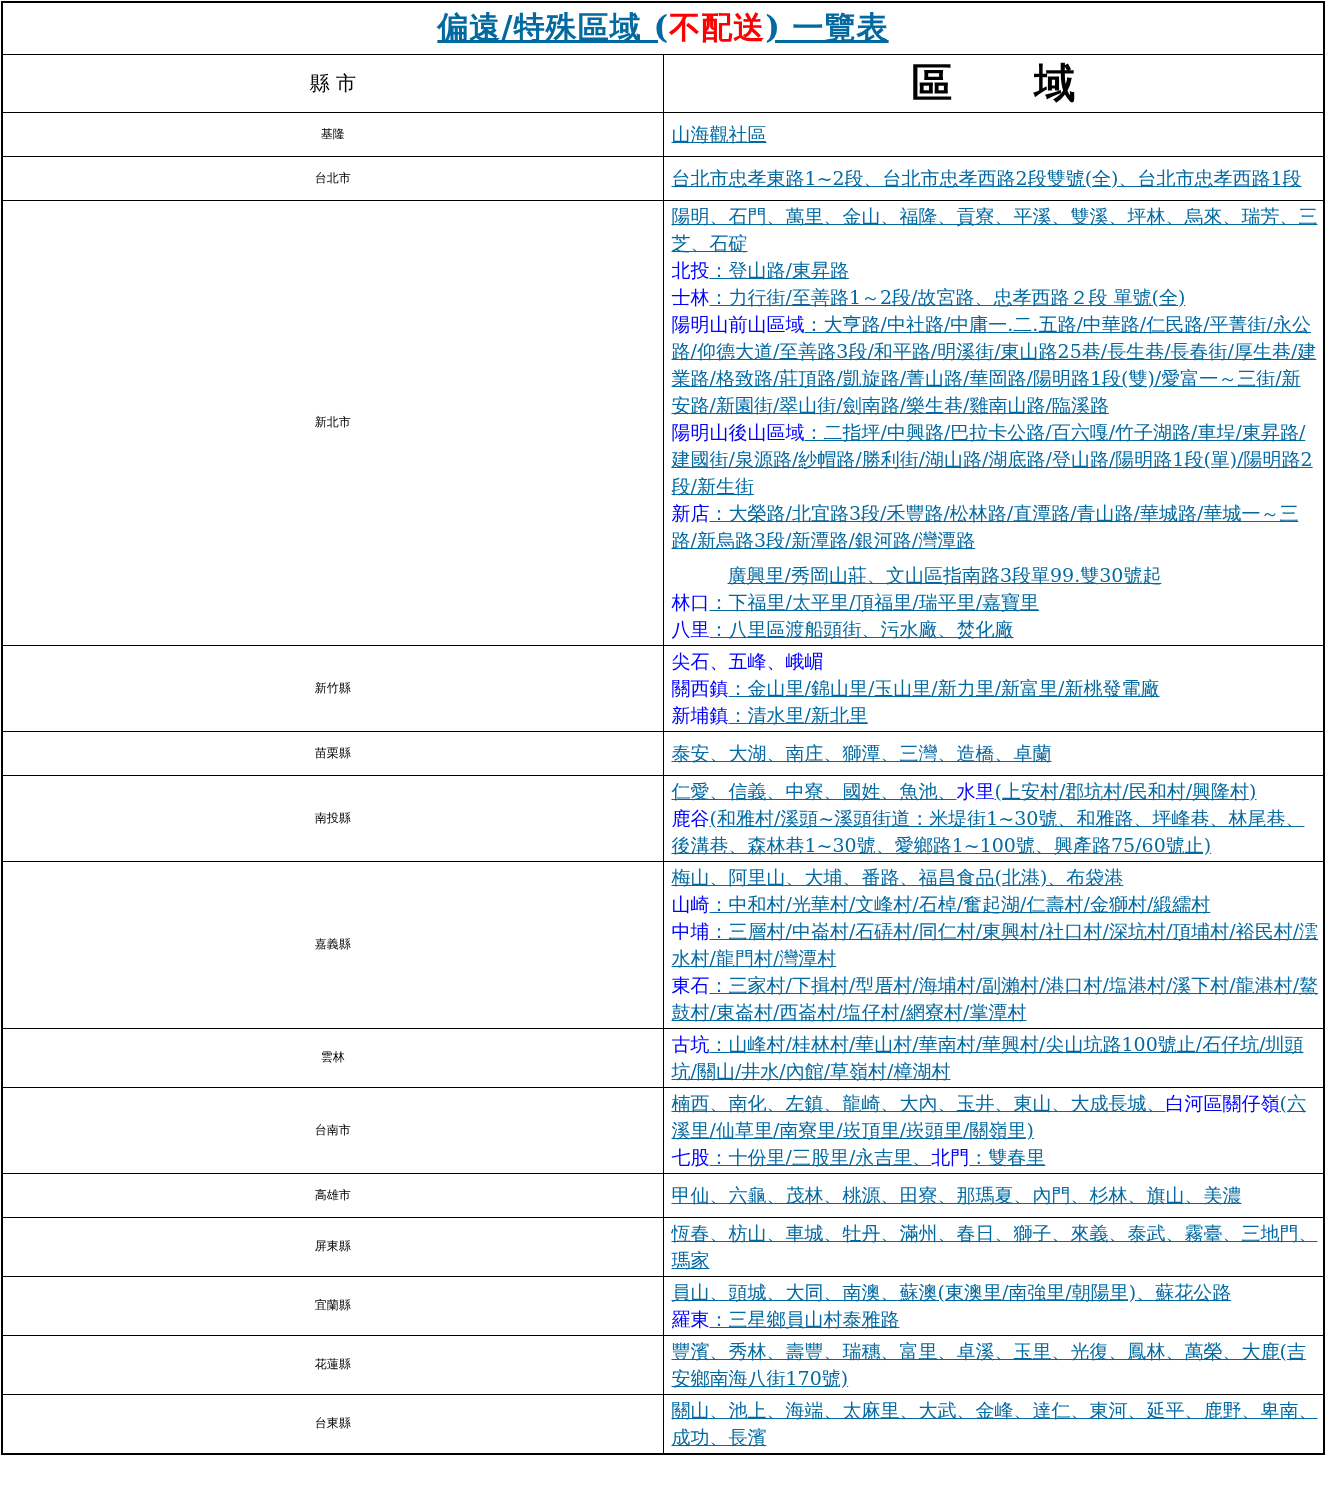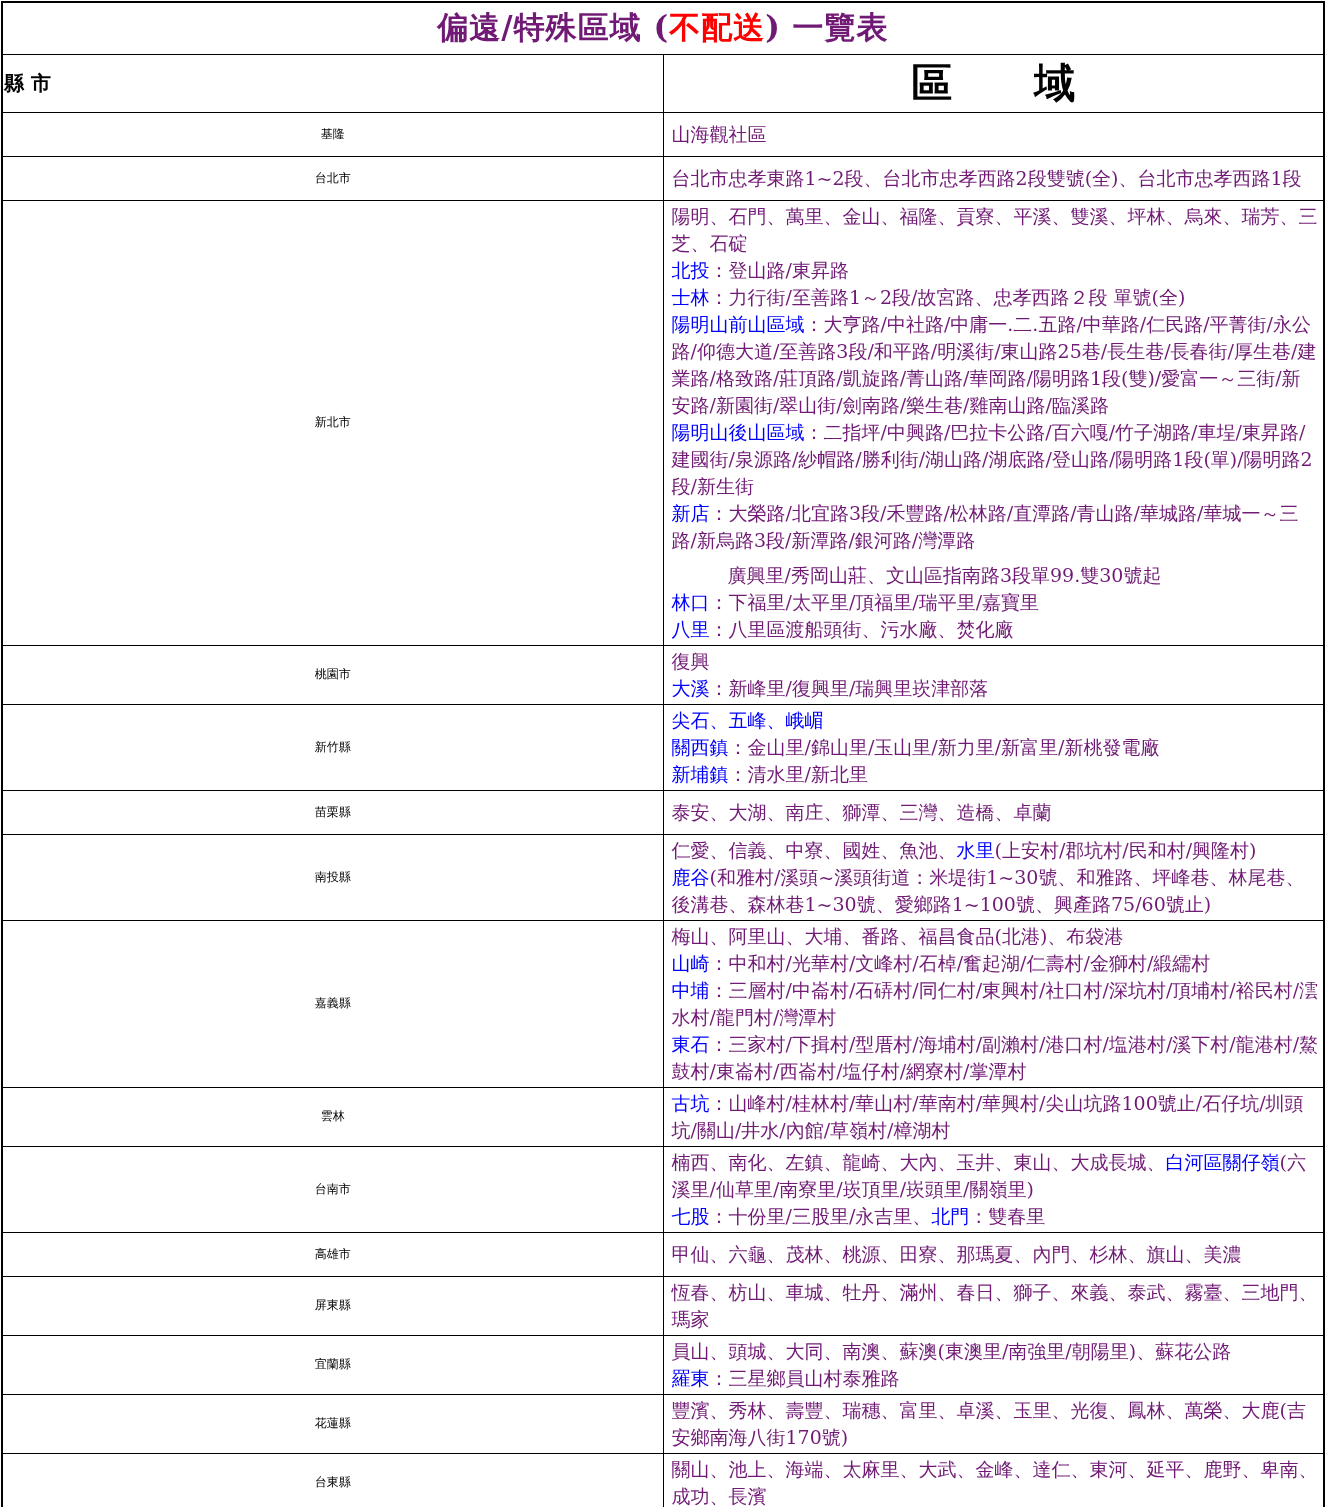--- a/index.html
+++ b/index.html
@@ -21,22 +21,22 @@
     text-align:center;
     vertical-align:middle;
     font-size:31px;
     font-weight:bold;
     letter-spacing:1px;
   }
   .hl-red { color:#ff0000; }
   .header-county {
     width:122px;
     font-size:20px;
-    font-weight:bold;
-    text-align:left;
+    font-weight:normal;
+    text-align:center;
     vertical-align:middle;
   }
   .header-region {
     height:48px;
     font-size:41px;
     font-weight:bold;
     text-align:center;
     vertical-align:middle;
   }
   .county-cell {
@@ -49,21 +49,21 @@
   .region-cell {
     vertical-align:middle;
     font-size:19px;
     line-height:27px;
     padding:2px 4px 2px 8px;
     height:44px;
     word-break:break-all;
   }
   .region-line { min-height:27px; }
   .region-line.indent { padding-left:56px;margin-top:8px; }
-  .seg-black { color:#701a75; }
+  .seg-black { color:#0369a1;text-decoration:underline; }
   .seg-blue  { color:#0000ff; }
 </style>
 </head>
 <body>
 
 <table class="region-table">
   <tbody>
     <tr>
       <td class="title-cell" colspan="2">
         <span class="seg-black">偏遠/特殊區域 (</span><span class="hl-red">不配送</span><span class="seg-black">) 一覽表</span>
@@ -91,27 +91,20 @@
         <td class="region-cell">
           <div class="region-line"><span class="seg-black">陽明、石門、萬里、金山、福隆、貢寮、平溪、雙溪、坪林、烏來、瑞芳、三芝、石碇</span></div>
           <div class="region-line"><span class="seg-blue">北投</span><span class="seg-black">：登山路/東昇路</span></div>
           <div class="region-line"><span class="seg-blue">士林</span><span class="seg-black">：力行街/至善路1～2段/故宮路、忠孝西路２段 單號(全)</span></div>
           <div class="region-line"><span class="seg-blue">陽明山前山區域</span><span class="seg-black">：大亨路/中社路/中庸一.二.五路/中華路/仁民路/平菁街/永公路/仰德大道/至善路3段/和平路/明溪街/東山路25巷/長生巷/長春街/厚生巷/建業路/格致路/莊頂路/凱旋路/菁山路/華岡路/陽明路1段(雙)/愛富一～三街/新安路/新園街/翠山街/劍南路/樂生巷/雞南山路/臨溪路</span></div>
           <div class="region-line"><span class="seg-blue">陽明山後山區域</span><span class="seg-black">：二指坪/中興路/巴拉卡公路/百六嘎/竹子湖路/車埕/東昇路/建國街/泉源路/紗帽路/勝利街/湖山路/湖底路/登山路/陽明路1段(單)/陽明路2段/新生街</span></div>
           <div class="region-line"><span class="seg-blue">新店</span><span class="seg-black">：大榮路/北宜路3段/禾豐路/松林路/直潭路/青山路/華城路/華城一～三路/新烏路3段/新潭路/銀河路/灣潭路</span></div>
           <div class="region-line indent"><span class="seg-black">廣興里/秀岡山莊、文山區指南路3段單99.雙30號起</span></div>
           <div class="region-line"><span class="seg-blue">林口</span><span class="seg-black">：下福里/太平里/頂福里/瑞平里/嘉寶里</span></div>
           <div class="region-line"><span class="seg-blue">八里</span><span class="seg-black">：八里區渡船頭街、污水廠、焚化廠</span></div>
-        </td>
-      </tr>
-      <tr>
-        <td class="county-cell">桃園市</td>
-        <td class="region-cell">
-          <div class="region-line"><span class="seg-black">復興</span></div>
-          <div class="region-line"><span class="seg-blue">大溪</span><span class="seg-black">：新峰里/復興里/瑞興里崁津部落</span></div>
         </td>
       </tr>
       <tr>
         <td class="county-cell">新竹縣</td>
         <td class="region-cell">
           <div class="region-line"><span class="seg-blue">尖石、五峰、峨嵋</span></div>
           <div class="region-line"><span class="seg-blue">關西鎮</span><span class="seg-black">：金山里/錦山里/玉山里/新力里/新富里/新桃發電廠</span></div>
           <div class="region-line"><span class="seg-blue">新埔鎮</span><span class="seg-black">：清水里/新北里</span></div>
         </td>
       </tr>

